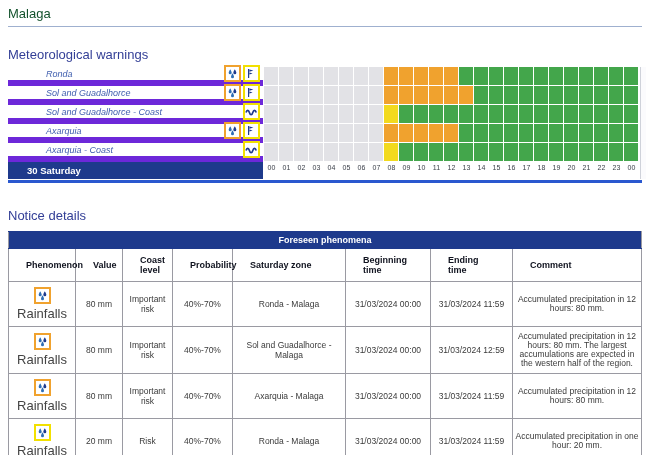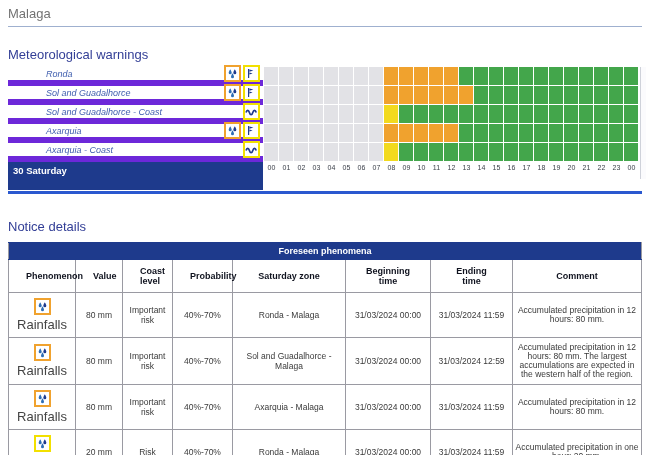--- a/index.html
+++ b/index.html
@@ -7,21 +7,21 @@
   body {
     width: 650px; height: 455px; overflow: hidden;
     background: #ffffff;
     font-family: "Liberation Sans", sans-serif;
     -webkit-font-smoothing: antialiased;
   }
   .page { padding: 0 8px; position: relative; }
 
   
   .page-title {
-    font-size: 13px; font-weight: 400; color: #737373;
+    font-size: 13px; font-weight: 400; color: #14532d;
     margin: 6px 0 0 0; padding-bottom: 5px;
     border-bottom: 1px solid #9fb0cf;
   }
   .section-heading {
     font-size: 13px; font-weight: 400; color: #323e96; margin: 0;
   }
   #warnings-heading { margin-top: 20px; }
   #notice-heading   { margin-top: 25px; }
 
   
@@ -42,39 +42,39 @@
   .wicon.b-yellow { border-color: #f2e000; }
   .cells { display: flex; gap: 1px; padding-left: 1px; }
   .cell { width: 14px; height: 18px; flex: none; }
   .c-none   { background: #e2e2e6; }
   .c-orange { background: #f0a22e; }
   .c-green  { background: #43a64b; }
   .c-yellow { background: #f2da1e; }
 
   .chart-footer { display: flex; align-items: flex-start; }
   .day-bar {
-    width: 255px; height: 28px; background: #1e3a8c; color: #ffffff;
-    font-size: 9.5px; font-weight: bold; line-height: 17px; padding-left: 5px; flex: none;
+    width: 255px; height: 17px; background: #1e3a8c; color: #ffffff;
+    font-size: 9.5px; font-weight: bold; line-height: 17px; padding-left: 19px; flex: none;
   }
   .hours { display: flex; padding-left: 1px; padding-top: 2px; }
   .hour-tick { width: 15px; text-align: center; font-size: 7px; color: #3c414b; flex: none; }
   .chart-underline { height: 3px; background: #2a58cf; margin-top: 1px; }
   .chart-scroll-gutter {
     position: absolute; right: -4px; top: 0; height: 112px; width: 6px;
     background: #fbfbfd; border-left: 1px solid #cfd2da;
   }
 
   
   table.notice { width: 100%; border-collapse: collapse; margin-top: 8px; table-layout: fixed; }
   table.notice th, table.notice td { border: 1px solid #9a9aa2; }
   tr.tbl-title th {
     background: #1e3a8c; color: #fff; font-size: 9px; font-weight: bold;
     padding: 3px 0; border-color: #1e3a8c #9a9aa2;
   }
-  tr.cols th { font-size: 9px; font-weight: bold; color: #10131f; padding: 6px 17px; background: #fff; text-align: center; }
+  tr.cols th { font-size: 9px; font-weight: bold; color: #10131f; padding: 6px 17px; background: #fff; text-align: left; }
   table.notice td { font-size: 8.5px; color: #3a3a3a; text-align: center; padding: 5px 2px; vertical-align: middle; }
   td.comment { text-align: left; font-size: 7.5px; line-height: 9px; padding: 4px 5px; color: #4a4a4a; }
   .ph-box {
     width: 17px; height: 17px; background: #fff; border: 2px solid #f2e000;
     margin: 0 auto; display: flex; align-items: center; justify-content: center;
   }
   .ph-box.b-orange { border-color: #f0a22e; }
   .ph-box.b-yellow { border-color: #f2e000; }
   .ph-caption { font-size: 13px; color: #444; margin-top: 2px; }
 </style>

